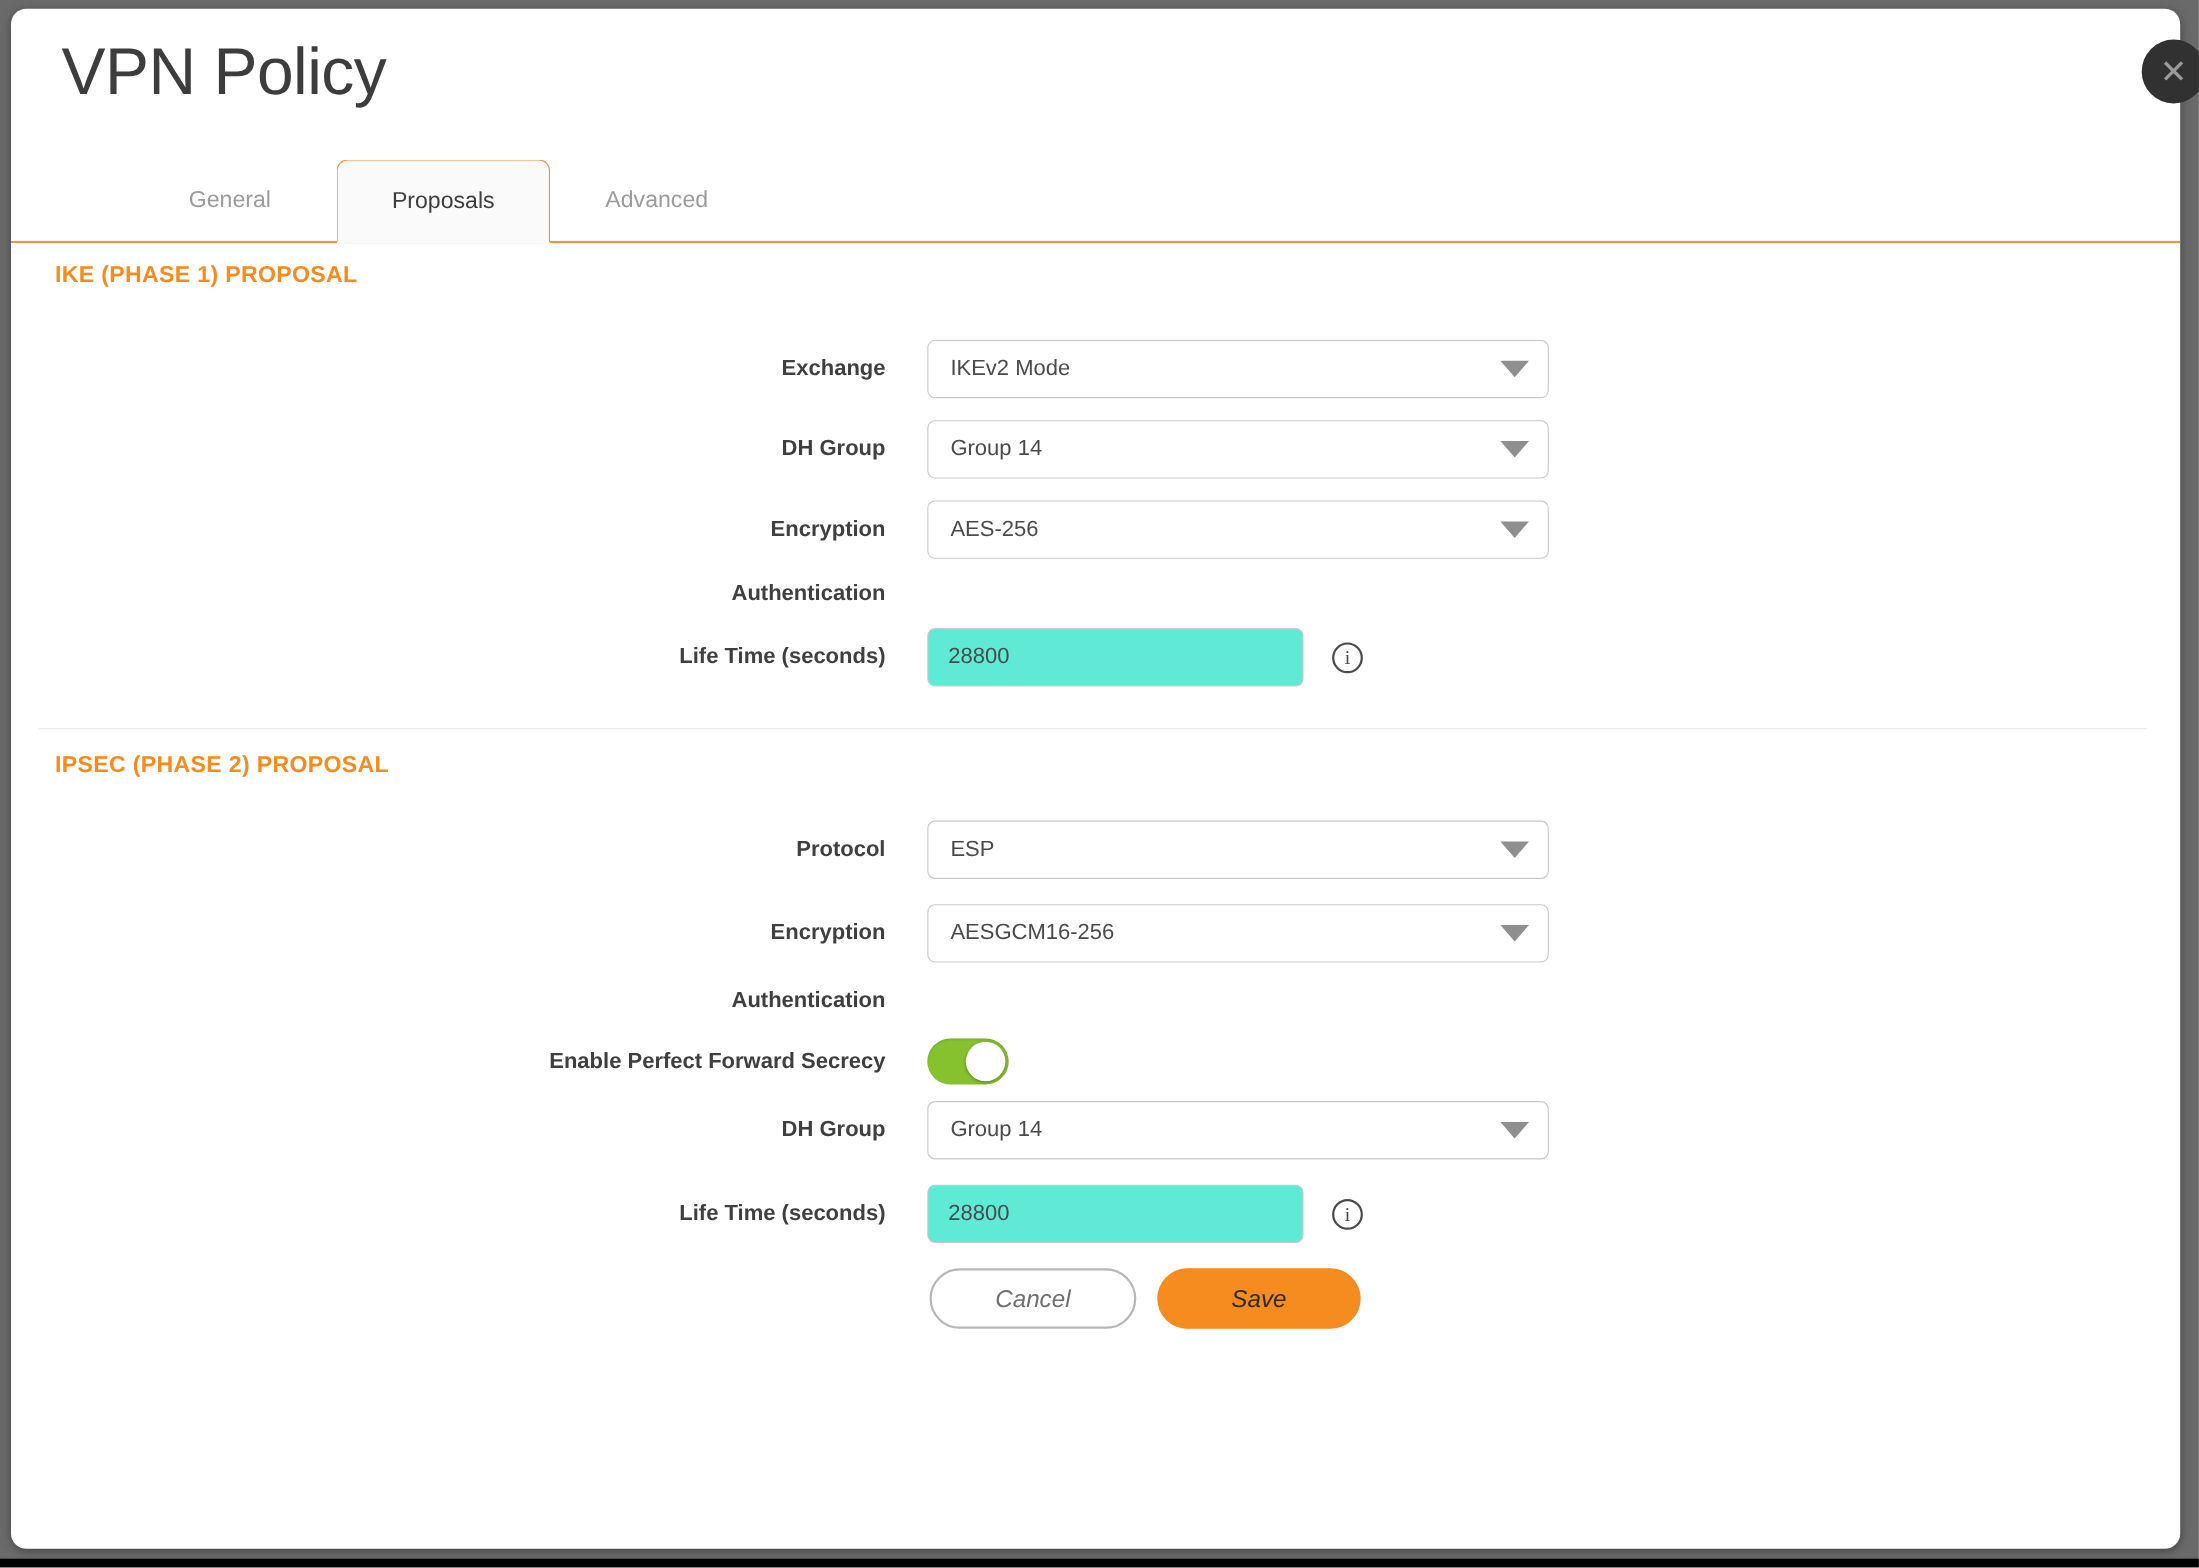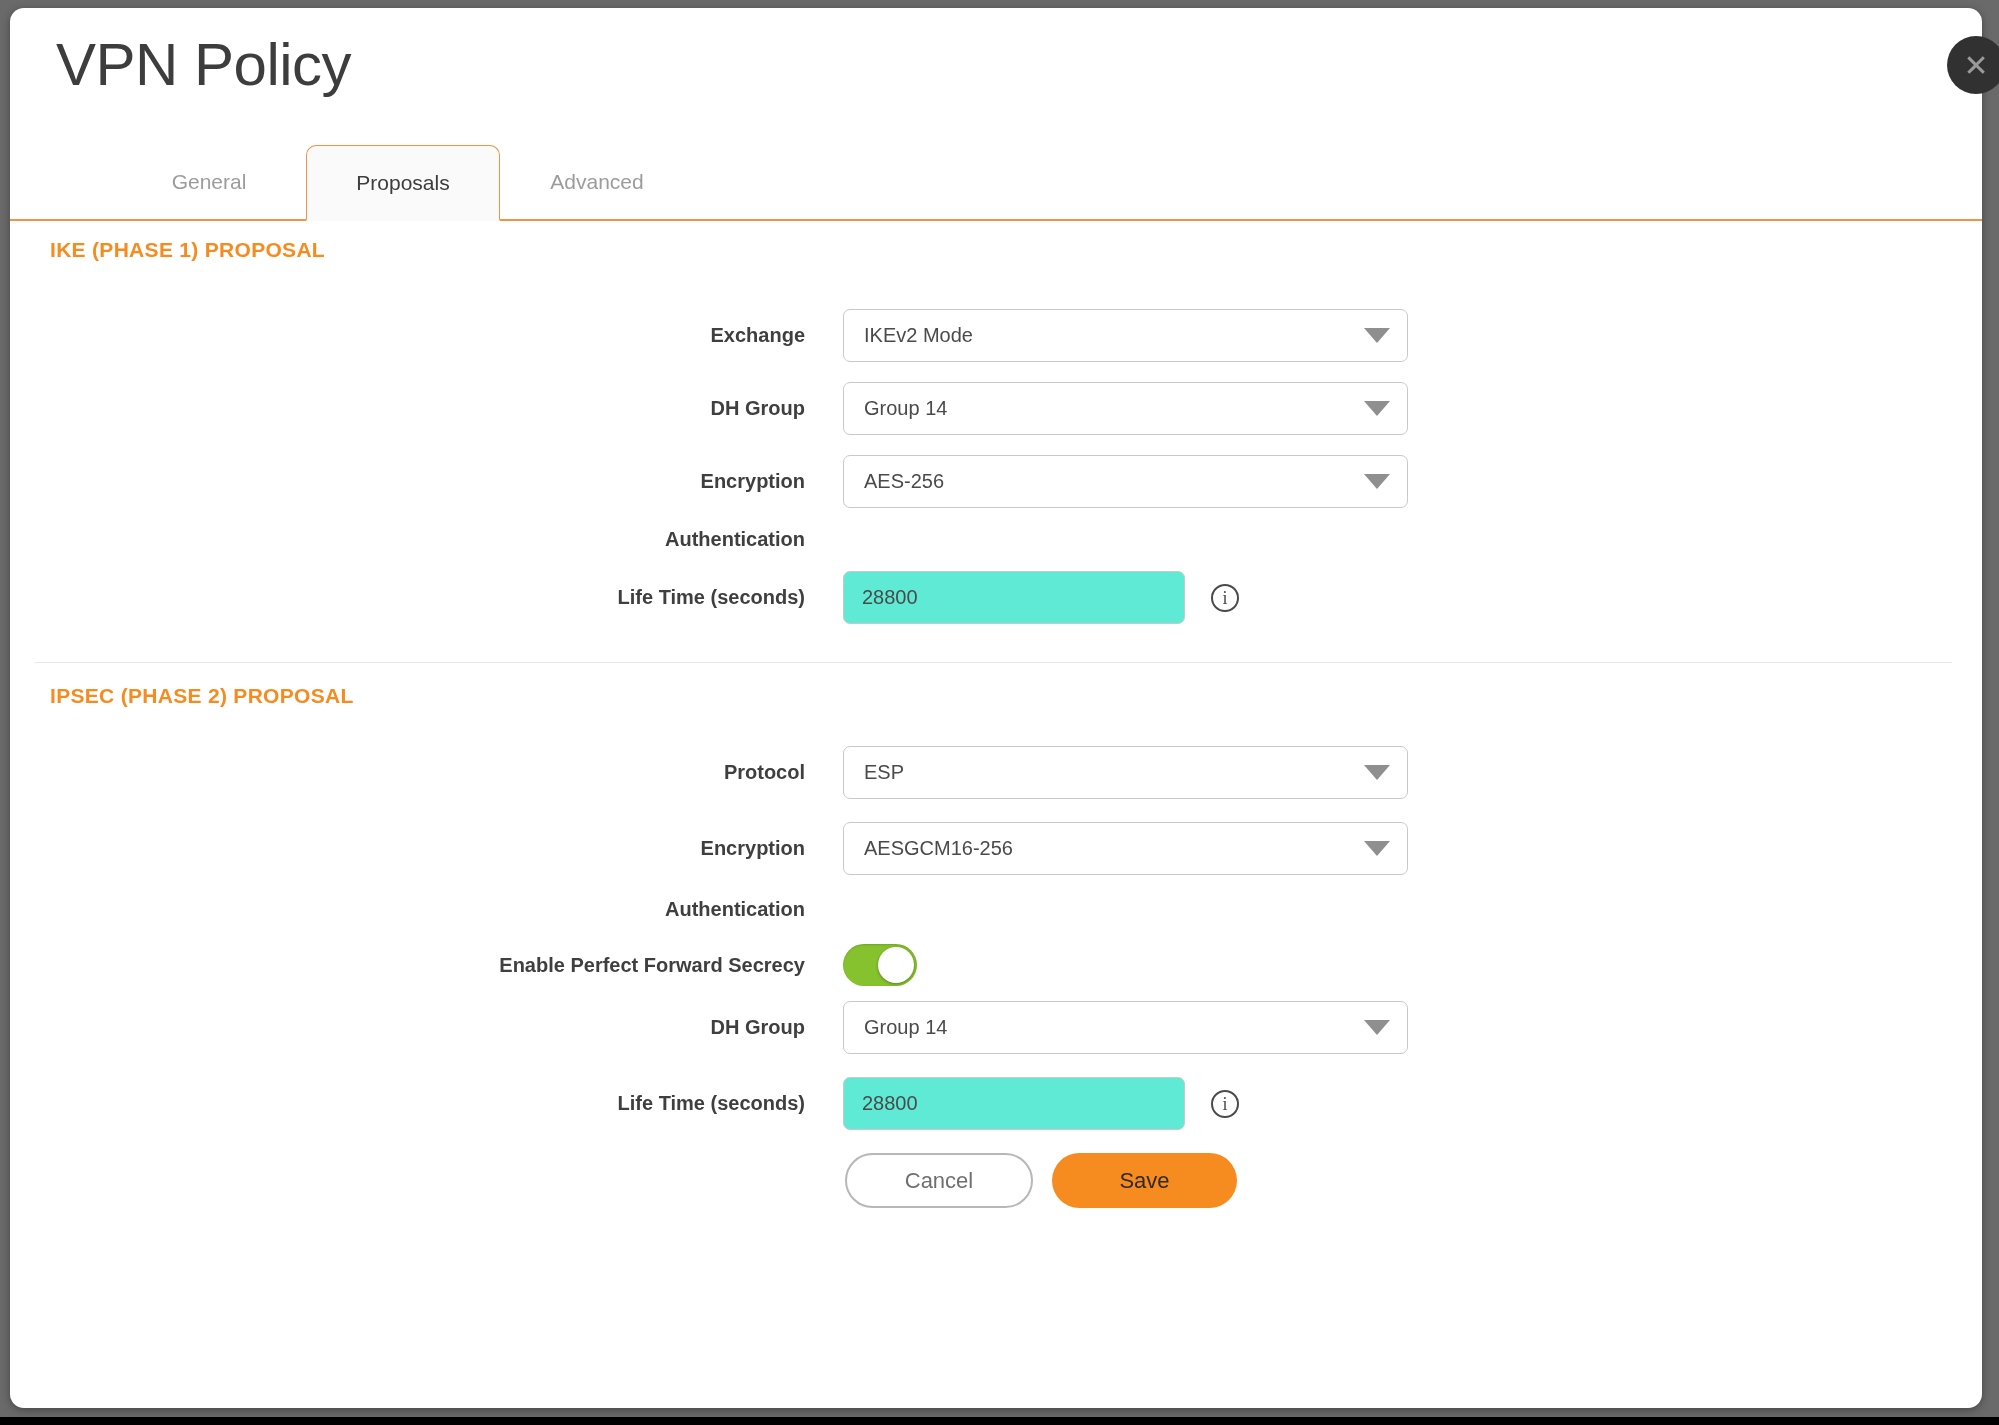--- a/index.html
+++ b/index.html
@@ -99,21 +99,21 @@
     position:absolute; top:3px; right:3px;
     width:36px; height:36px; border-radius:50%;
     background:#fff; box-shadow:0 1px 3px rgba(0,0,0,0.35);
   }
   .divider { height:1px; background:#e7e7e7; margin:38px 30px 0 25px; }
   
   .footer-buttons { display:flex; margin:15px 0 0 835px; }
   .btn {
     height:55px; border-radius:28px; font-size:22px;
     display:flex; align-items:center; justify-content:center;
-    cursor:pointer; font-family:"Liberation Sans", sans-serif;
+    cursor:pointer; font-family:"Liberation Sans", sans-serif;font-style:italic;
   }
   .btn-cancel {
     width:188px; background:#fff; border:2px solid #b7b7b7; color:#6f6f6f;
   }
   .btn-save {
     width:185px; background:#f68b1f; border:none; color:#2e2a24; margin-left:19px;
   }
 </style>
 </head>
 <body>

